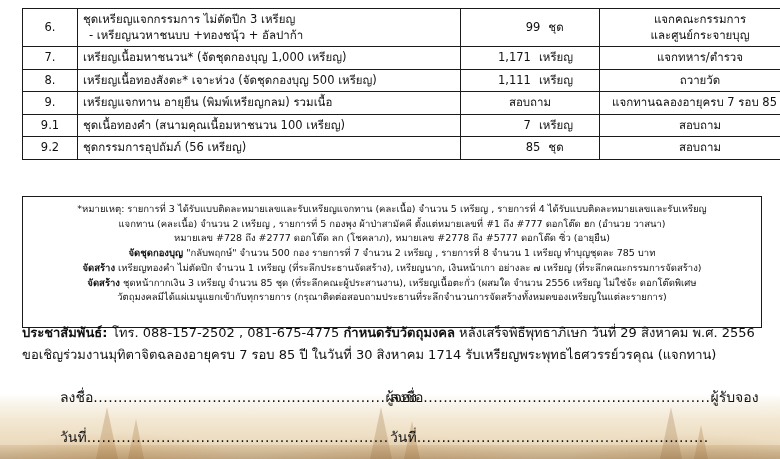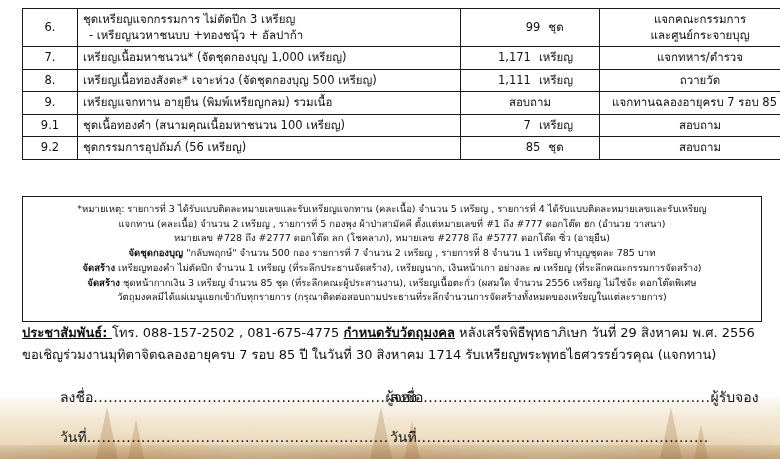--- a/index.html
+++ b/index.html
@@ -83,41 +83,41 @@
   .sub { display:block; padding-left: 6px; }
   .bold { font-weight: bold; }
 
   
   .notes {
     position: absolute;
     left: 22px;
     top: 196px;
     width: 726px;
     border: 1px solid #1a1a1a;
-    padding: 5px 6px 16px 6px;
+    padding: 5px 6px 22px 6px;
     font-size: 9.5px;
     line-height: 1.55;
     color: #111111;
     background: rgba(255,255,255,0.85);
   }
   .notes .center { text-align: center; }
   .notes p { margin: 0; }
 
   
   .contact {
     position: absolute;
     left: 22px;
     top: 322px;
     width: 740px;
     font-size: 13px;
     color: #111111;
     line-height: 1.7;
   }
   .contact .line { white-space: nowrap; }
-  .contact .b { font-weight: bold; text-decoration: underline; }
+  .contact .b { font-weight: bold; }
 
   
   .signatures {
     position: absolute;
     left: 60px;
     top: 386px;
     width: 680px;
     font-size: 14px;
     color: #111111;
   }

